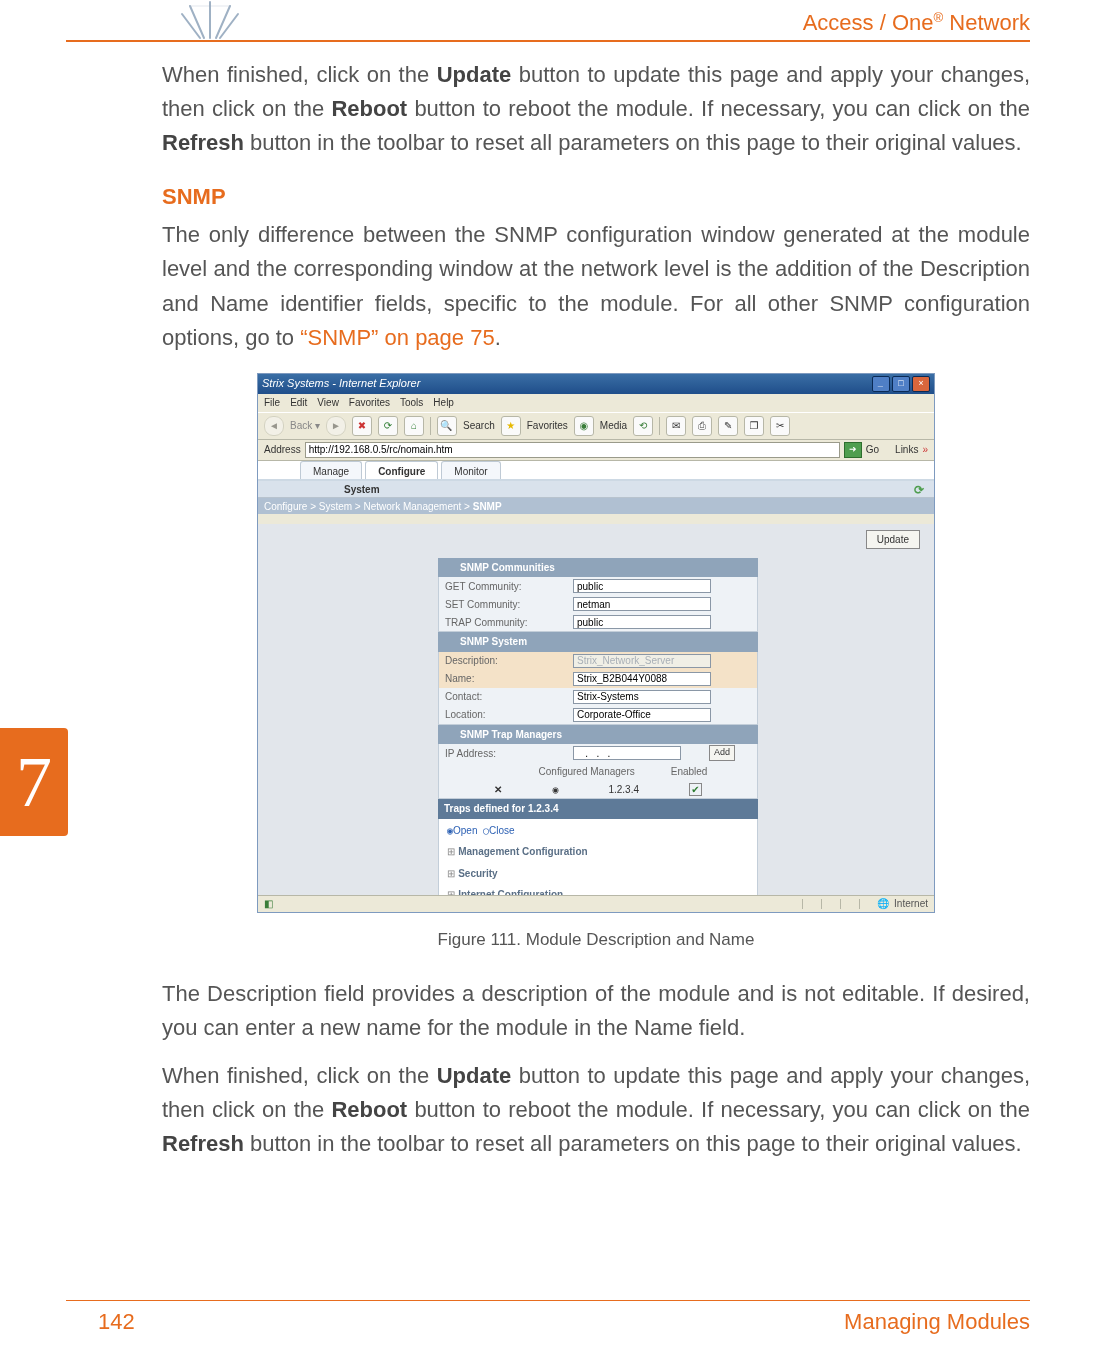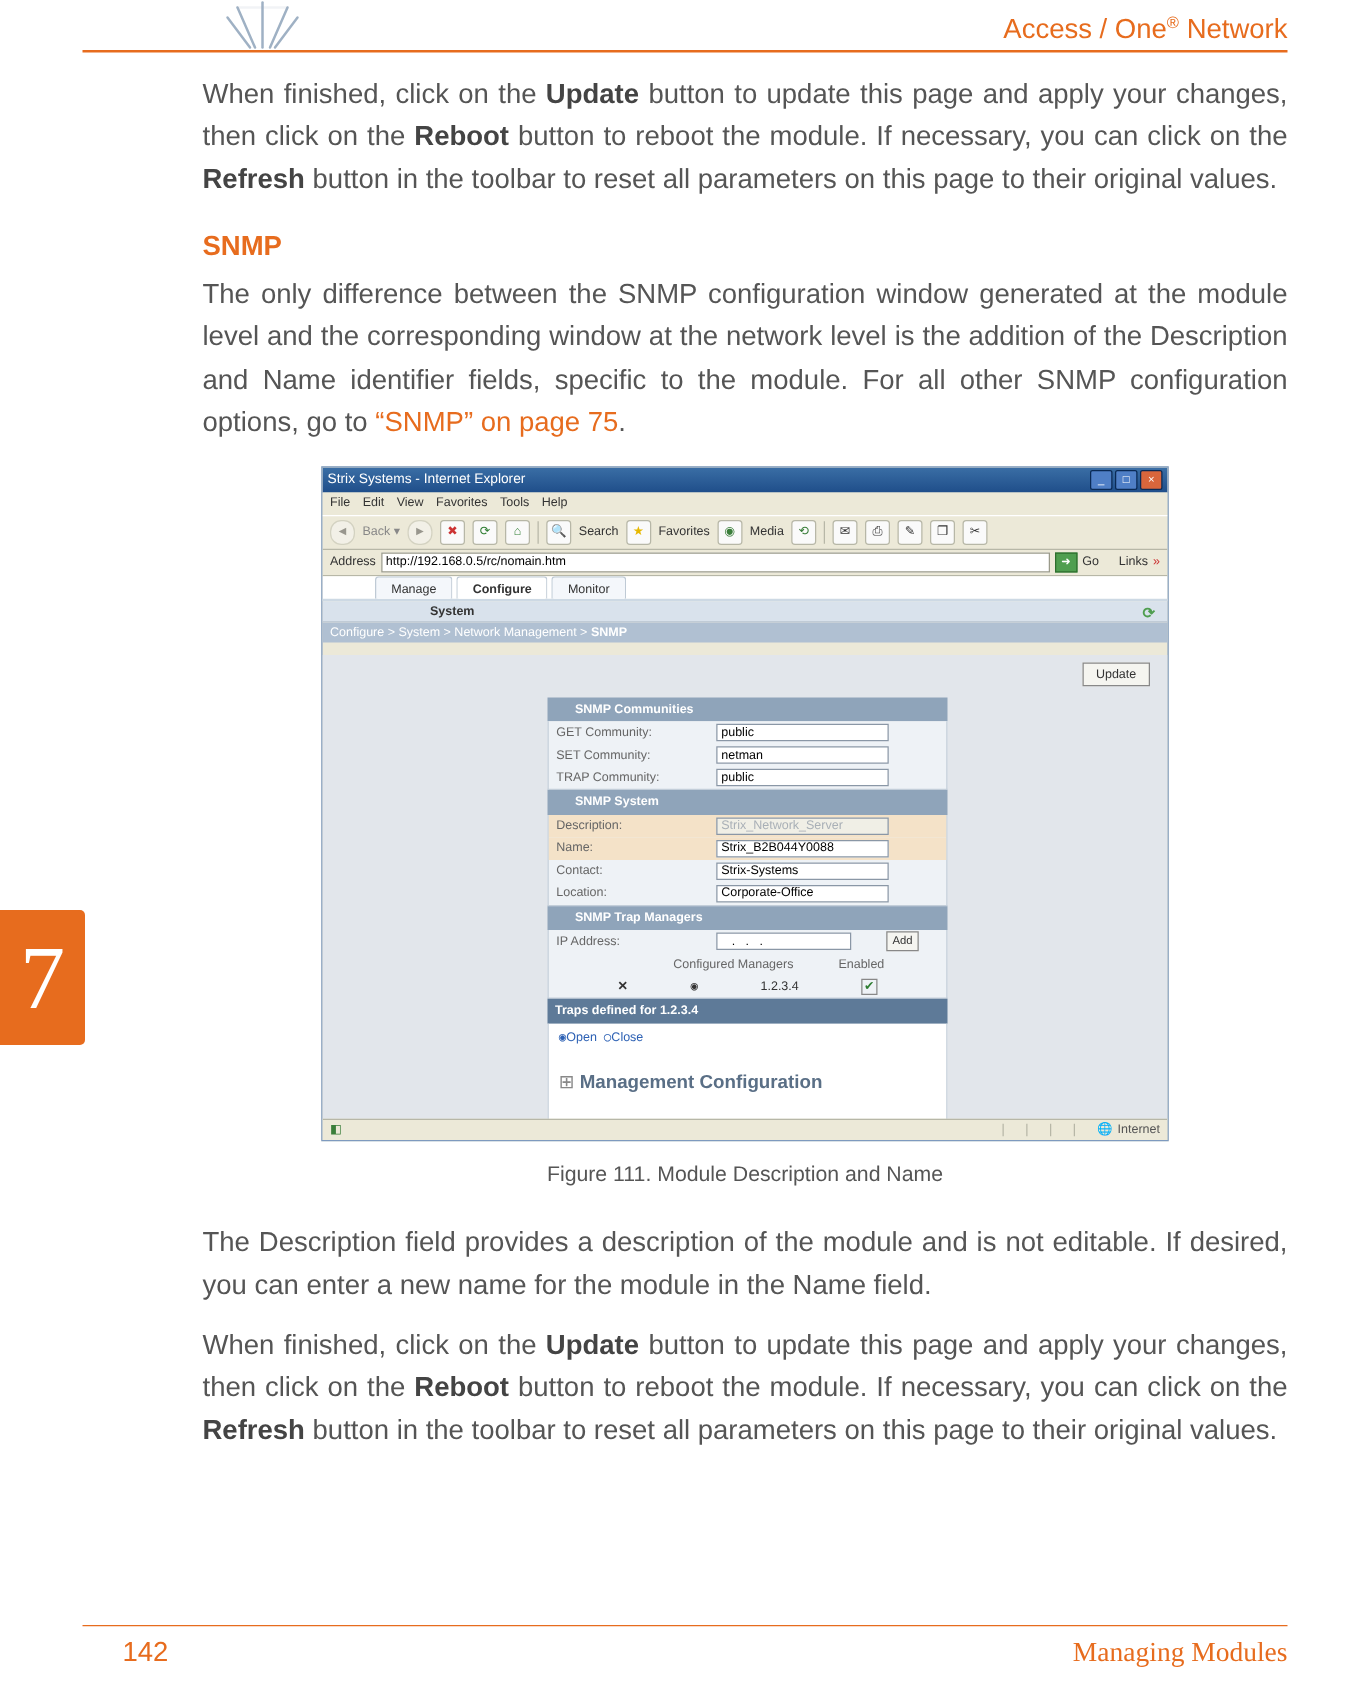--- a/index.html
+++ b/index.html
@@ -29,21 +29,21 @@
     position:absolute;left:66px;right:66px;bottom:60px;height:0;
     border-top:1px solid #E76C1E;
   }
   .footer-left{
     position:absolute;left:66px;bottom:26px;font-size:22px;color:#E76C1E;
     font-family:"Arial","Helvetica",sans-serif;
     margin-left:32px;
   }
   .footer-right{
     position:absolute;right:66px;bottom:26px;font-size:22px;color:#E76C1E;
-    font-family:Liberation Serif, serif;
+    font-family:Liberation Sans, sans-serif;
     margin-left:48px;
   }
   
   .chapter-tab{
     position:absolute;left:0;top:728px;width:68px;height:108px;
     background:#E76C1E;color:#fff;font-size:72px;line-height:108px;
     text-align:center;font-family:"Times New Roman",serif;
     border-radius:0 4px 4px 0;
   }
   
@@ -64,21 +64,21 @@
   
   .shot{
     width:676px;height:538px;margin:18px auto 6px auto;
     border:1px solid #7e9abf;background:#ece9d8;
     font-family:"Tahoma","Arial",sans-serif;font-size:10px;color:#333;
     position:relative;overflow:hidden;
   }
   .titlebar{
     height:20px;background:linear-gradient(#3a6ea5,#1f4e8a);
     color:#fff;display:flex;align-items:center;padding:0 4px;
-    justify-content:space-between;font-size:11px;
+    justify-content:space-between;font-size:11px;font-style:italic;
   }
   .tb-icons{display:flex;gap:2px}
   .tb-btn{width:16px;height:14px;border:1px solid #0a2a55;border-radius:2px;
     display:flex;align-items:center;justify-content:center;font-size:9px}
   .tb-min{background:#4f7fc6;color:#fff}
   .tb-max{background:#4f7fc6;color:#fff}
   .tb-close{background:#d9663c;color:#fff}
   .menubar{height:16px;background:#ece9d8;padding:1px 6px;display:flex;gap:10px}
   .menubar span{border-bottom:1px solid transparent}
   .ie-toolbar{height:26px;background:#ece9d8;border-top:1px solid #fff;
@@ -117,21 +117,21 @@
   .sectline{background:#eef2f6;border:1px solid #c3ced9;border-top:none}
   .row{display:flex;align-items:center;height:18px;padding:0 6px;gap:24px}
   .row label{width:104px;color:#666;font-size:10px}
   .row input{width:130px;height:12px;font-size:10px;border:1px solid #8a97a6;padding:0 3px;background:#fff}
   .row input.dim{background:#f0efe6;color:#a9b0b7}
   .hl{background:#f4e2c8}
   .addbtn{border:1px solid #888;background:#f5f5f0;font-size:9px;padding:0 4px;margin-left:4px}
   .traps{background:#5e7a98;color:#fff;font-weight:bold;padding:2px 6px;font-size:10px}
   .traps-body{background:#fff;border:1px solid #c3ced9;border-top:none;padding:4px 8px}
   .traps-body .opt{color:#2d61b4;font-size:10px}
-  .traps-body .node{color:#5a6f86;font-weight:bold;font-size:15px;margin-top:16px}
+  .traps-body .node{color:#5a6f86;font-weight:bold;font-size:10px;margin-top:6px}
   .traps-body .node::before{content:"⊞ ";color:#888;font-weight:normal}
 
   .statusbar{position:absolute;left:0;right:0;bottom:0;height:16px;background:#ece9d8;
     border-top:1px solid #b7b7a7;display:flex;justify-content:space-between;
     align-items:center;padding:0 6px;font-size:10px;color:#555}
   .statusbar .zone{display:flex;align-items:center;gap:4px}
   .statusbar .seg{width:14px;height:10px;border-left:1px solid #b7b7a7}
   .radio{font-family:monospace}
 </style>
 </head>

